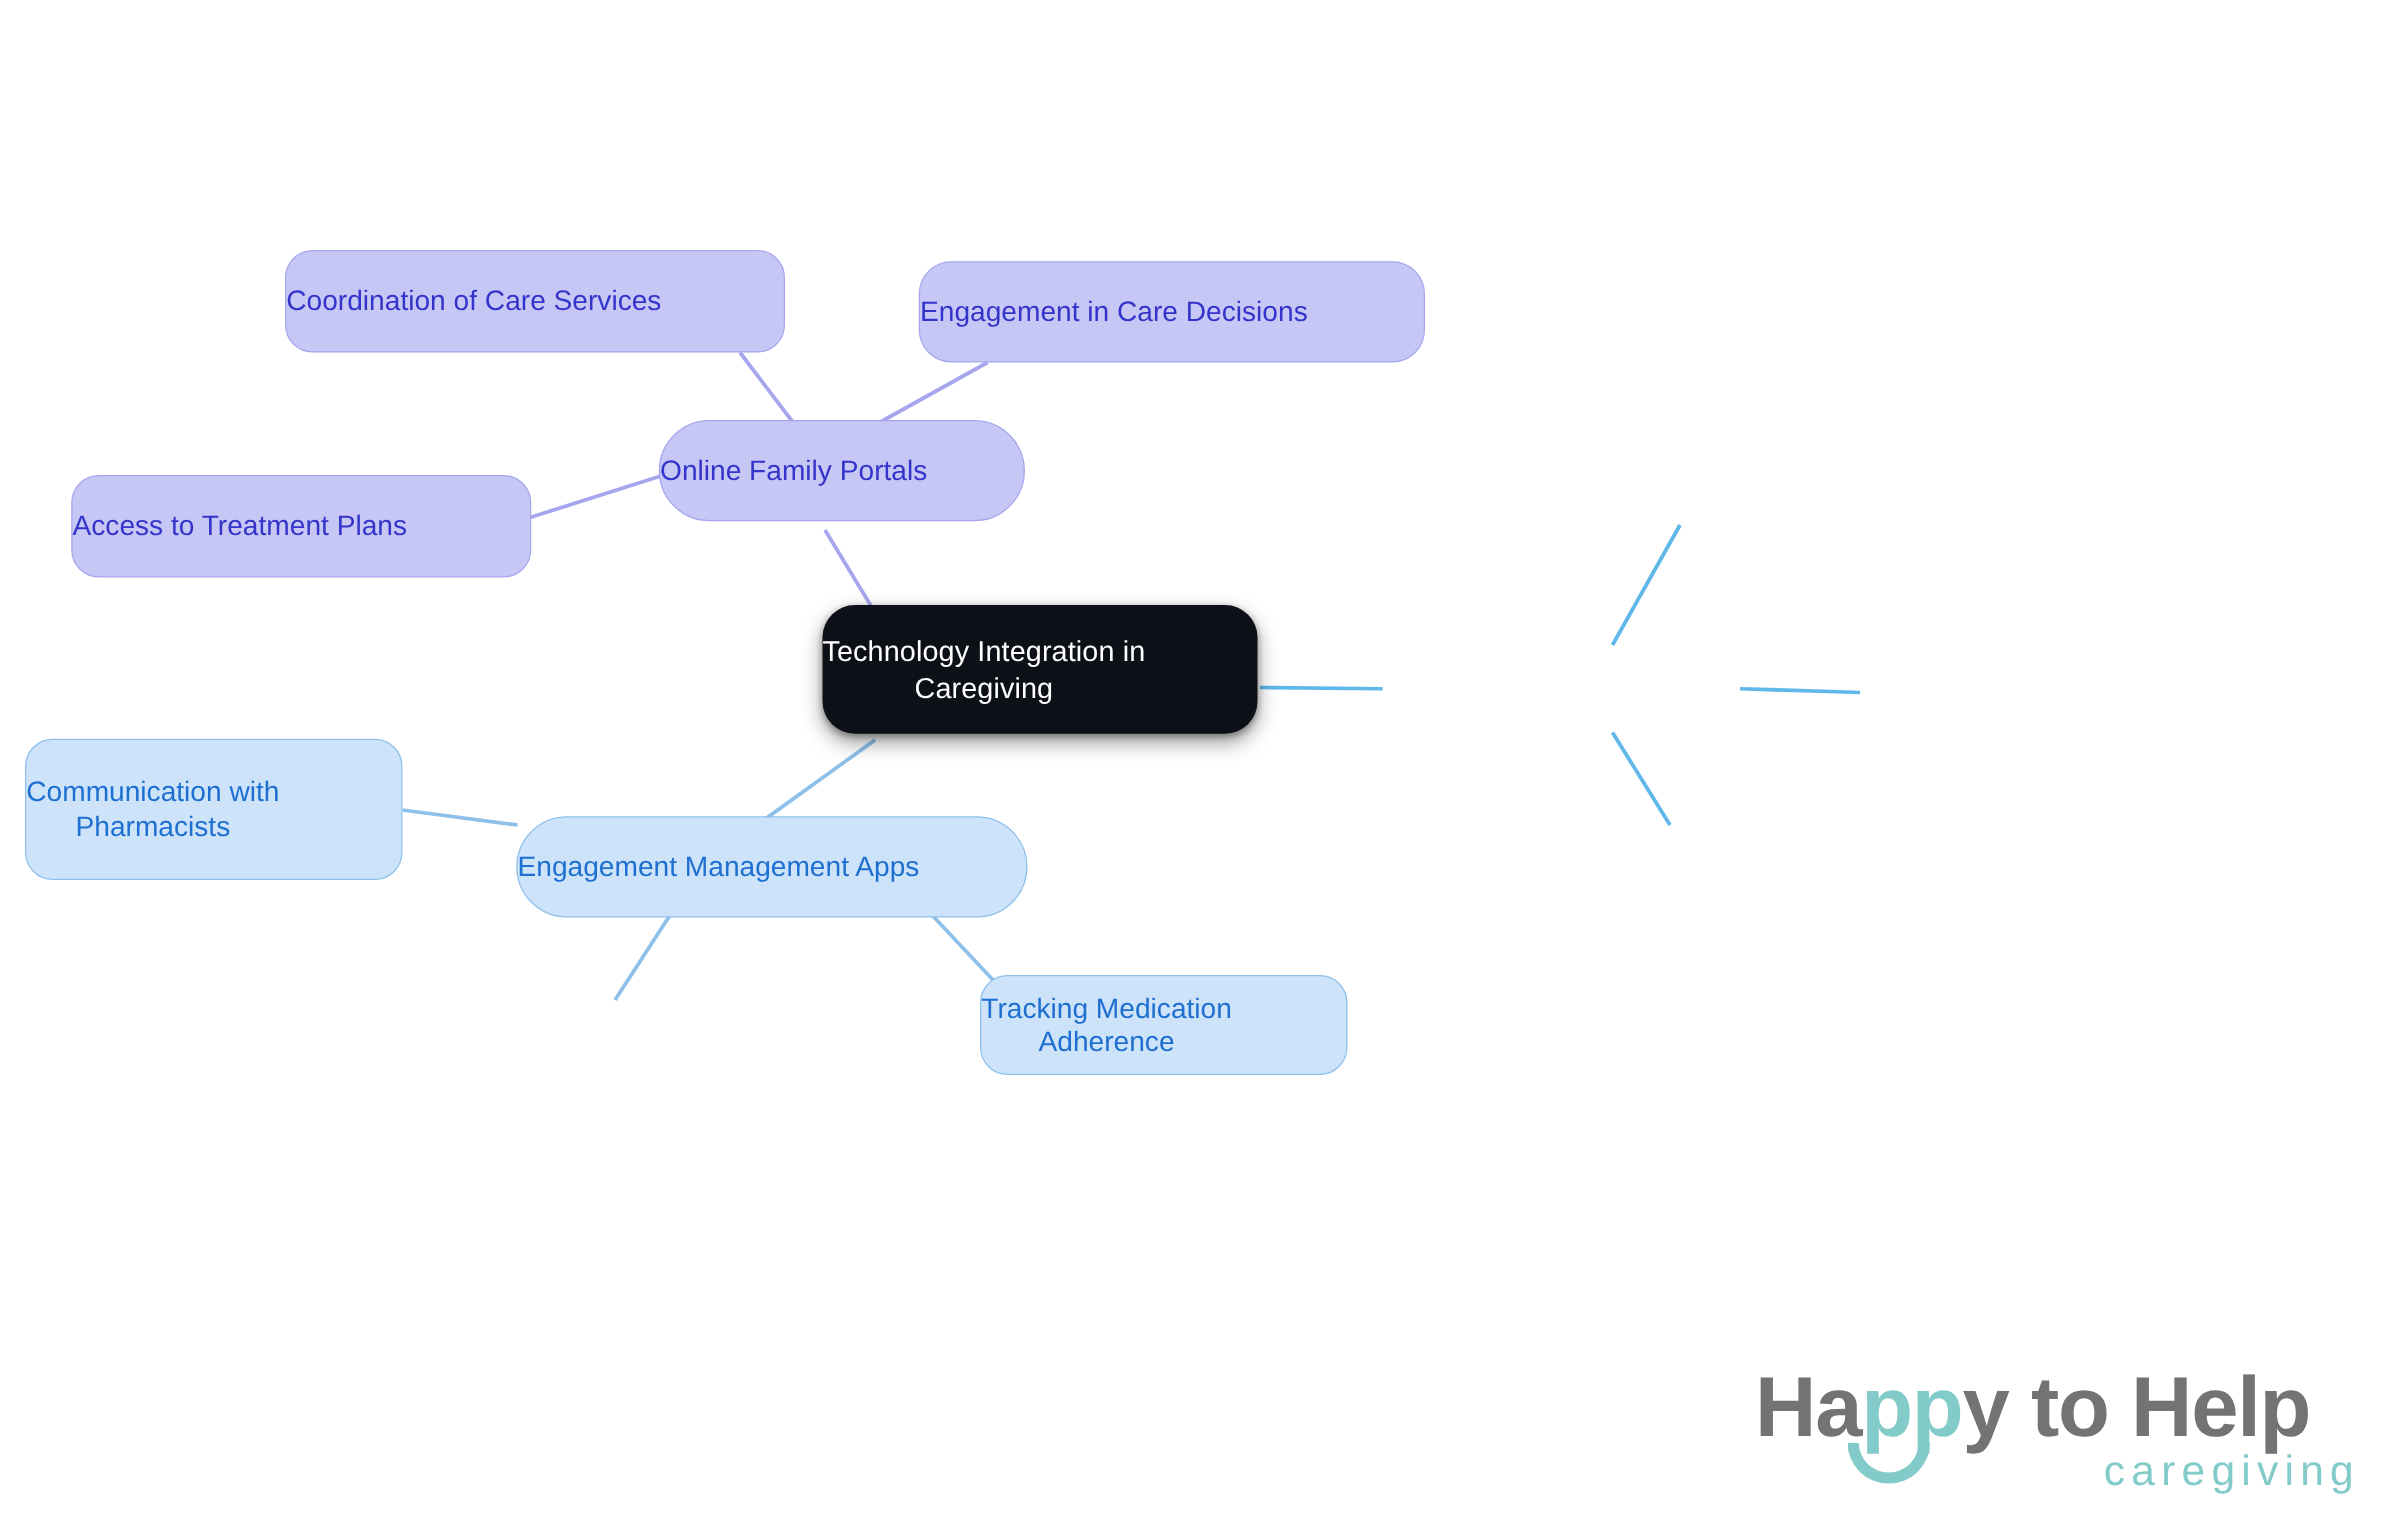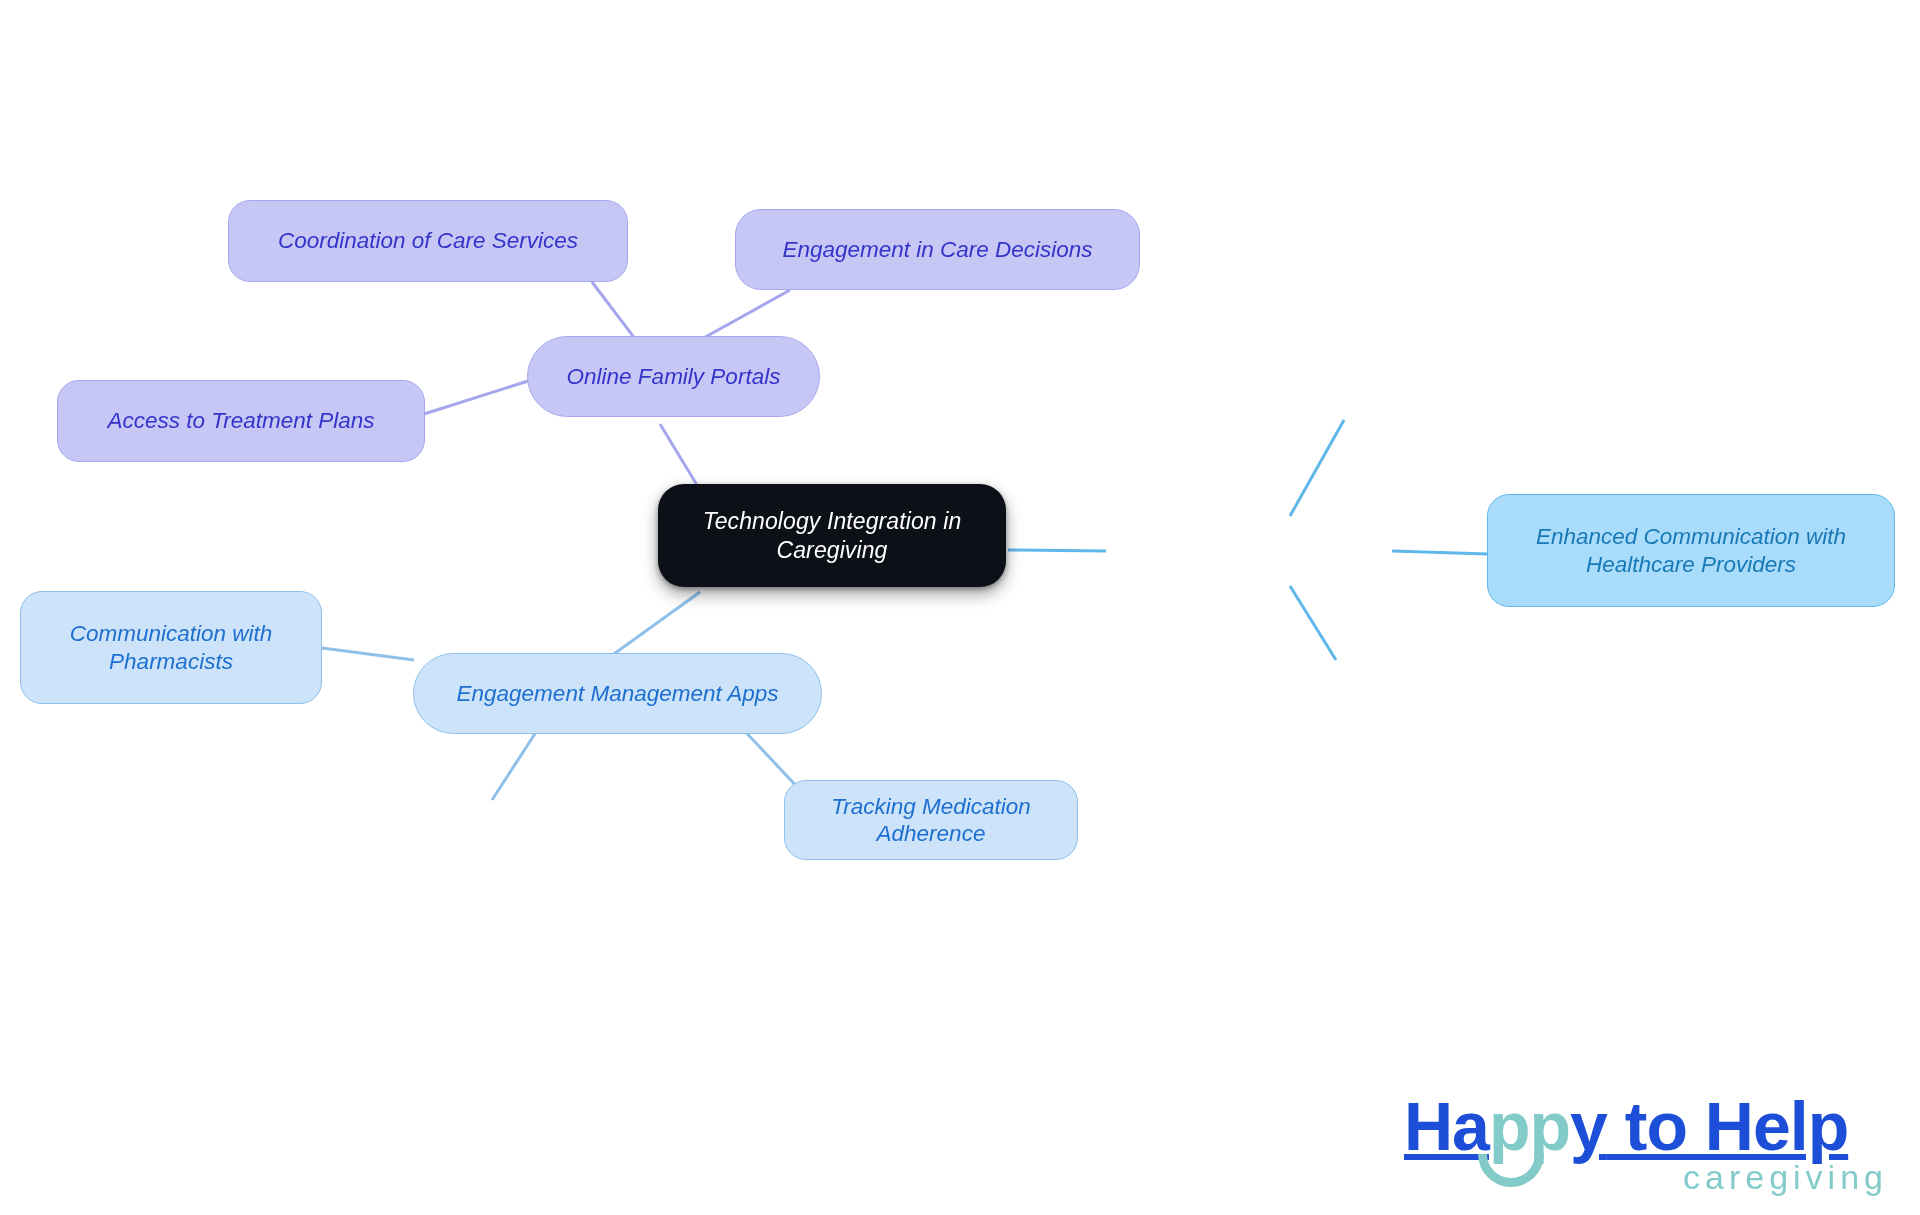--- a/index.html
+++ b/index.html
@@ -3,22 +3,22 @@
 <meta charset="utf-8">
 <style>
   html,body{margin:0;padding:0;background:#ffffff;}
   body{width:1920px;height:1215px;position:relative;overflow:hidden;
        font-family:"Liberation Sans","DejaVu Sans",sans-serif;}
 
   #canvas{position:absolute;inset:0;width:1920px;height:1215px;}
   #edges{position:absolute;left:0;top:0;width:1920px;height:1215px;pointer-events:none;}
 
   .node{position:absolute;box-sizing:border-box;display:flex;align-items:center;
-        justify-content:center;text-align:center;border-style:solid;border-width:1.5px;
-        line-height:1.22;font-style:italic;}
+        text-align:center;border-style:solid;border-width:1.5px;
+        line-height:1.22;}
   .node span{display:block;white-space:pre-line;}
 
   
   .root{background:#0d1117;border:none;border-radius:26px;color:#ffffff;
         font-size:23px;letter-spacing:.1px;
         box-shadow:0 7px 16px rgba(0,0,0,.38), 0 2px 5px rgba(0,0,0,.30);}
 
   
   .purple{background:#c7c7f6;border-color:#a6a6ef;color:#3434cb;}
   
@@ -28,21 +28,21 @@
 
   .r-pill{border-radius:999px;}
   .r-soft{border-radius:22px;}
 
   .fs22{font-size:22.5px;}
 
   
   #logo{position:absolute;left:1404px;top:1092px;width:488px;height:112px;}
   .logo-main{position:absolute;left:0;top:0;font-size:68px;font-weight:bold;
              letter-spacing:-1px;line-height:1;white-space:nowrap;}
-  .logo-coral{color:#1d4ed8;text-decoration:underline;}
+  .logo-coral{color:#737373;}
   .logo-teal{color:#82cbc9;}
   .logo-smile{position:absolute;left:74px;top:62px;width:66px;height:33px;
               border:9px solid #82cbc9;border-top:none;
               border-radius:0 0 40px 40px;box-sizing:border-box;}
   .logo-sub{position:absolute;right:4px;top:68px;font-size:34px;color:#82cbc9;
             letter-spacing:5px;line-height:1;white-space:nowrap;}
 </style>
 </head>
 <body>
 
@@ -82,24 +82,20 @@
 
   <div class="node purple r-soft fs22" style="left:57px;top:380px;width:368px;height:82px;">
     <span>Access to Treatment Plans</span>
   </div>
 
   <div class="node purple r-pill fs22" style="left:527px;top:336px;width:293px;height:81px;">
     <span>Online Family Portals</span>
   </div>
 
 
-  <div class="node blue r-soft fs22" style="left:1487px;top:494px;width:408px;height:113px;">
-    <span>Enhanced Communication with
-Healthcare Providers</span>
-  </div>
 
 
 
   <div class="node pale r-soft fs22" style="left:20px;top:591px;width:302px;height:113px;">
     <span>Communication with
 Pharmacists</span>
   </div>
 
 
   <div class="node pale r-soft fs22" style="left:784px;top:780px;width:294px;height:80px;">

